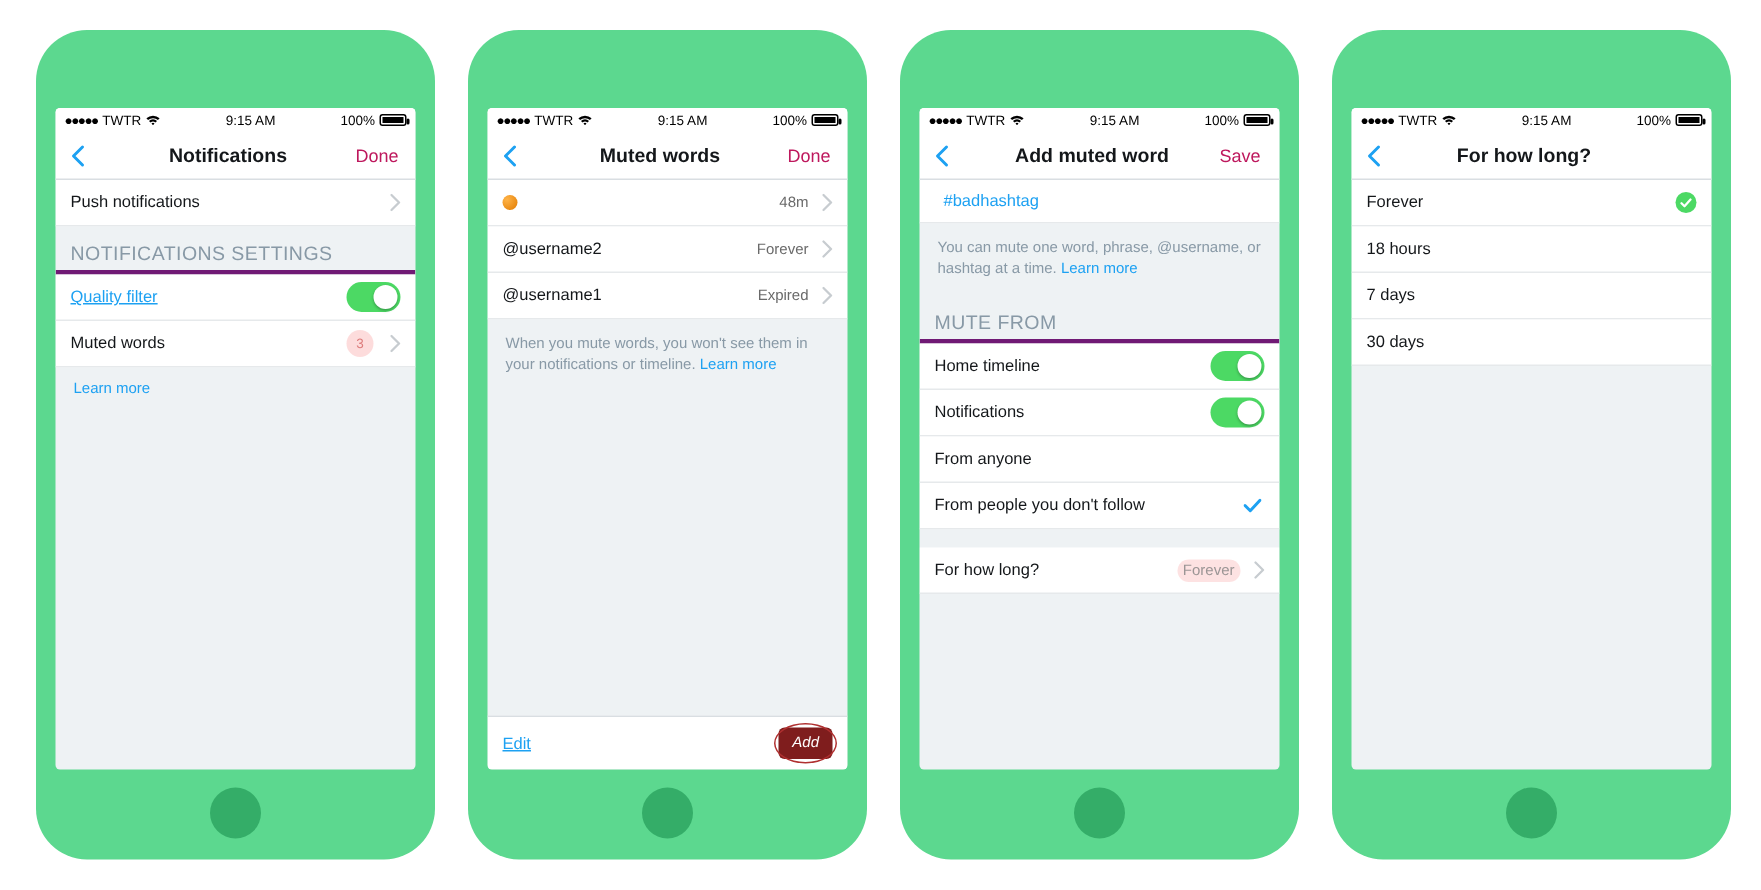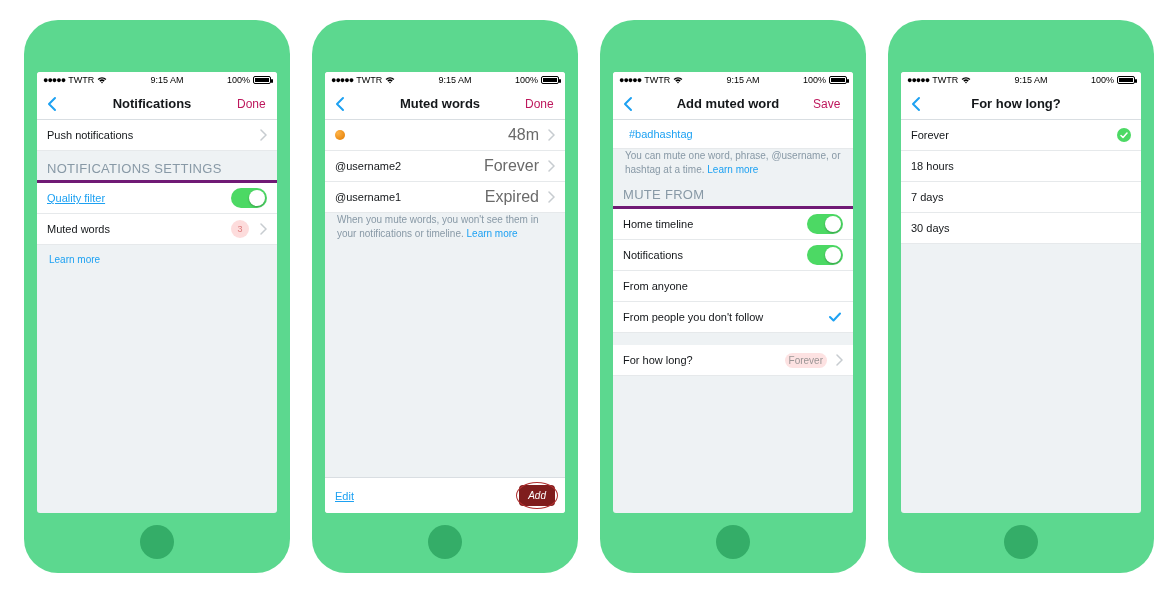--- a/index.html
+++ b/index.html
@@ -100,21 +100,21 @@
   .chev svg { display:block; }
   .muted-badge {
     width: 18px; height: 18px; border-radius: 50%; background: rgba(244,95,95,0.22);
     display:flex; align-items:center; justify-content:center; font-size:9px; color: rgba(200,60,60,0.6);
     margin-right: 2px;
   }
   .link { color:#1da1f2;text-decoration:underline; }
   .helptext {
     font-size: 10px;
     color: #8899a6;
-    padding: 0 12px;
+    padding: 10px 12px;
     line-height: 1.4;
   }
   .helptext .lm { color: #1da1f2; }
   
   .toggle {
     width: 36px; height: 20px; background:#4cd964; border-radius: 20px; position: relative;
   }
   .toggle::after { content:""; position:absolute; right:2px; top:2px; width:16px; height:16px; background:#fff; border-radius:50%; box-shadow:0 1px 2px rgba(0,0,0,0.3);}
   
   .bottombar {
@@ -122,21 +122,21 @@
     display:flex; align-items:center; justify-content:space-between; padding: 0 10px; gap: 32px;
   }
   .addbtn {
     background:#7f1d1d; color:#fff; font-size:10px; padding: 5px 9px; border-radius:4px; position:relative;font-style:italic;
   }
   .addbtn.circled::before {
     content:""; position:absolute; left:-3px; top:-3px; right:-3px; bottom:-3px;
     border:1.5px solid #b03030; border-radius: 50%;
   }
   .emoji-dot { width:10px; height:10px; border-radius:50%; background: radial-gradient(circle at 30% 30%, #ffb347, #e17b00); }
-  .muted-val { color:#6a6a6a; font-size: 16px; display:flex; align-items:center; gap:4px;}
+  .muted-val { color:#6a6a6a; font-size: 10px; display:flex; align-items:center; gap:4px;}
   .input-row { background:#fff; border-bottom:1px solid #e6e9eb; padding: 8px 16px; }
   .input-row .fake-input { color:#1da1f2; font-size:11px; }
   .check { color:#1da1f2; width:14px; }
   .check svg { display:block; }
   .duration-hl {
     padding: 2px 4px; border-radius: 10px; background: rgba(244,95,95,0.18); color: rgba(130,130,130,0.8); font-size:10px;
     display:flex; align-items:center; gap:3px;
   }
   .greencheck {
     width:14px; height:14px; border-radius:50%; background:#4cd964; display:flex; align-items:center; justify-content:center;

